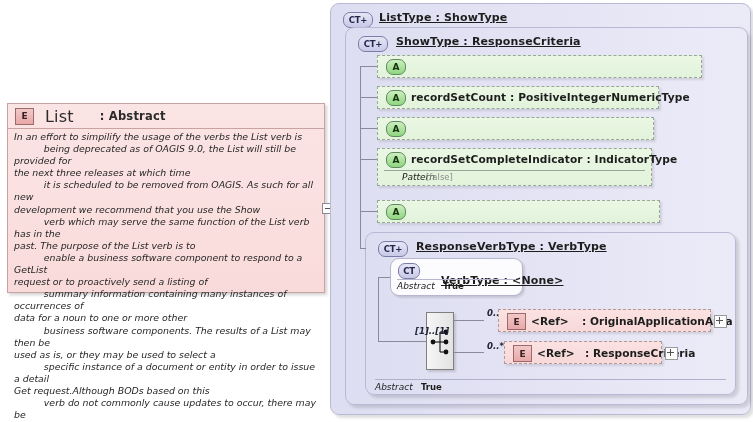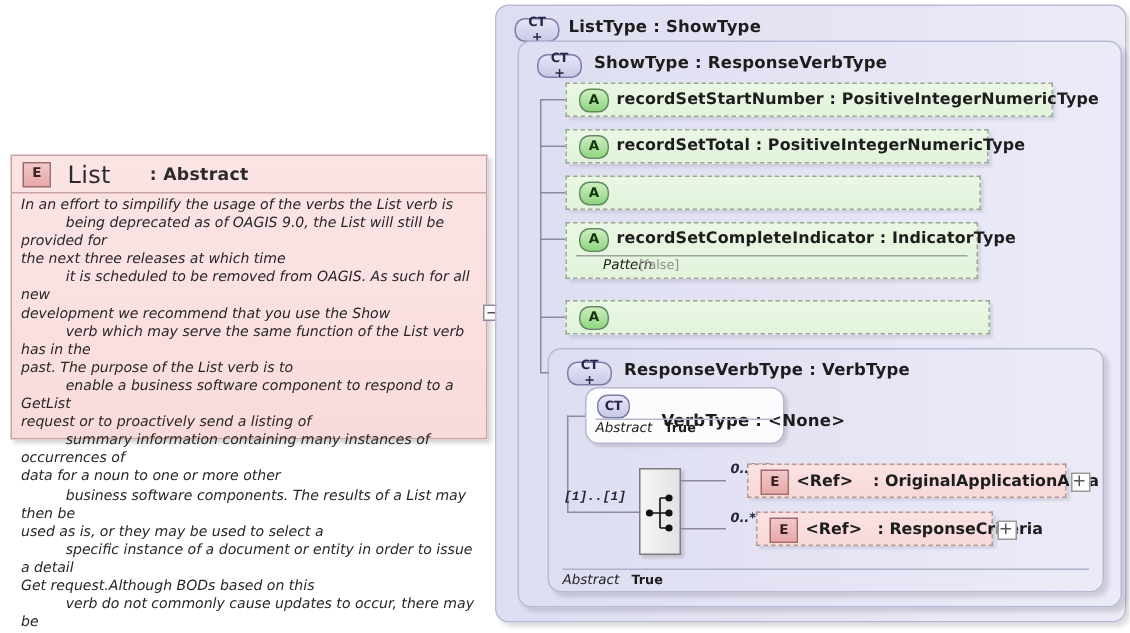--- a/index.html
+++ b/index.html
@@ -65,26 +65,25 @@
   #rvt-box{left:365px;top:232px;width:371px;height:163px;}
 
   .ct-badge{
     position:absolute;
     width:28px;height:14px;
     border:1px solid #7c7ca8;border-radius:7px;
     background:linear-gradient(to bottom,#e6e6f7,#c9c9e8);
     font-size:8.5px;font-weight:bold;color:#26264a;
     display:flex;align-items:center;justify-content:center;
     letter-spacing:-.2px;
-    flex-direction:column;
   }
   .ct-badge.plain{width:20px;}
   .ct-title{
     position:absolute;font-size:11px;font-weight:bold;color:#1d1d1d;
-    white-space:nowrap;letter-spacing:.15px;
+    white-space:nowrap;letter-spacing:.15px;text-decoration:underline;
   }
 
   
   .attr-row{
     position:absolute;
     background:linear-gradient(to bottom,#eaf7e4,#e2f3db);
     border:1px dashed #9aa69a;
     box-shadow:2px 2px 2px rgba(0,0,0,.10);
   }
   .a-badge{
@@ -196,47 +195,46 @@
         <span>+</span>
     </div>
     <div class="ct-title" style="left:48px;top:7px;">ListType : ShowType</div>
   </div>
 
   <div class="abs ct-container" id="showtype-box">
     <div class="ct-badge" style="left:12px;top:8px;">
       <span>CT</span>
         <span>+</span>
     </div>
-    <div class="ct-title" style="left:50px;top:7px;">ShowType : ResponseVerbType</div>
+    <div class="ct-title" style="left:50px;top:7px;">ShowType : ResponseCriteria</div>
   </div>
 
   <div class="abs ct-container" id="rvt-box">
     <div class="ct-badge" style="left:12px;top:8px;">
       <span>CT</span>
         <span>+</span>
     </div>
     <div class="ct-title" style="left:50px;top:7px;text-align:center;">ResponseVerbType : VerbType</div>
   </div>
 
   <div class="abs ln lnv" style="left:360px;top:66px;width:1px;height:182px;"></div>
   <div class="abs ln lnh" style="left:360px;top:66px;width:17px;height:1px;"></div>
   <div class="abs ln lnh" style="left:360px;top:97px;width:17px;height:1px;"></div>
   <div class="abs ln lnh" style="left:360px;top:128px;width:17px;height:1px;"></div>
   <div class="abs ln lnh" style="left:360px;top:159px;width:17px;height:1px;"></div>
   <div class="abs ln lnh" style="left:360px;top:211px;width:17px;height:1px;"></div>
   <div class="abs ln lnh" style="left:360px;top:248px;width:6px;height:1px;"></div>
 
   <div class="abs attr-row" style="left:377px;top:55px;width:325px;height:23px;">
     <div class="a-badge">A</div>
-    <div class="attr-label">recordSetStartNumber : PositiveIntegerNumericType</div>
   </div>
 
   <div class="abs attr-row" style="left:377px;top:86px;width:282px;height:23px;">
     <div class="a-badge">A</div>
-    <div class="attr-label">recordSetTotal : PositiveIntegerNumericType</div>
+    <div class="attr-label">recordSetCount : PositiveIntegerNumericType</div>
   </div>
 
   <div class="abs attr-row" style="left:377px;top:117px;width:277px;height:23px;">
     <div class="a-badge">A</div>
   </div>
 
   <div class="abs attr-row" style="left:377px;top:148px;width:275px;height:38px;">
     <div class="a-badge">A</div>
     <div class="attr-label">recordSetCompleteIndicator : IndicatorType</div>
     <div class="facet-sep"></div>
@@ -266,21 +264,21 @@
       <line x1="8" y1="29" x2="13" y2="29" stroke="#111" stroke-width="1.1"></line>
       <line x1="13" y1="19" x2="13" y2="39" stroke="#111" stroke-width="1.1"></line>
       <line x1="13" y1="19" x2="17" y2="19" stroke="#111" stroke-width="1.1"></line>
       <line x1="13" y1="29" x2="17" y2="29" stroke="#111" stroke-width="1.1"></line>
       <line x1="13" y1="39" x2="17" y2="39" stroke="#111" stroke-width="1.1"></line>
       <circle cx="19" cy="19" r="2.4" fill="#111"></circle>
       <circle cx="19" cy="29" r="2.4" fill="#111"></circle>
       <circle cx="19" cy="39" r="2.4" fill="#111"></circle>
     </svg>
   </div>
-  <div class="card" style="left:376px;top:326px;font-family:Liberation Mono, monospace;">[1]..[1]</div>
+  <div class="card" style="left:415px;top:326px;">[1]..[1]</div>
 
   <div class="abs ln lnh" style="left:454px;top:320px;width:30px;height:1px;"></div>
   <div class="abs ln lnh" style="left:454px;top:352px;width:30px;height:1px;"></div>
 
   <div class="card" style="left:487px;top:308px;">0..[1]</div>
   <div class="abs el-row" style="left:498px;top:309px;width:213px;">
     <span class="e-badge">E</span>
     <span class="ref-name">&lt;Ref&gt;</span>
     <span class="ref-type" style="left:83px;">: OriginalApplicationArea</span>
   </div>

